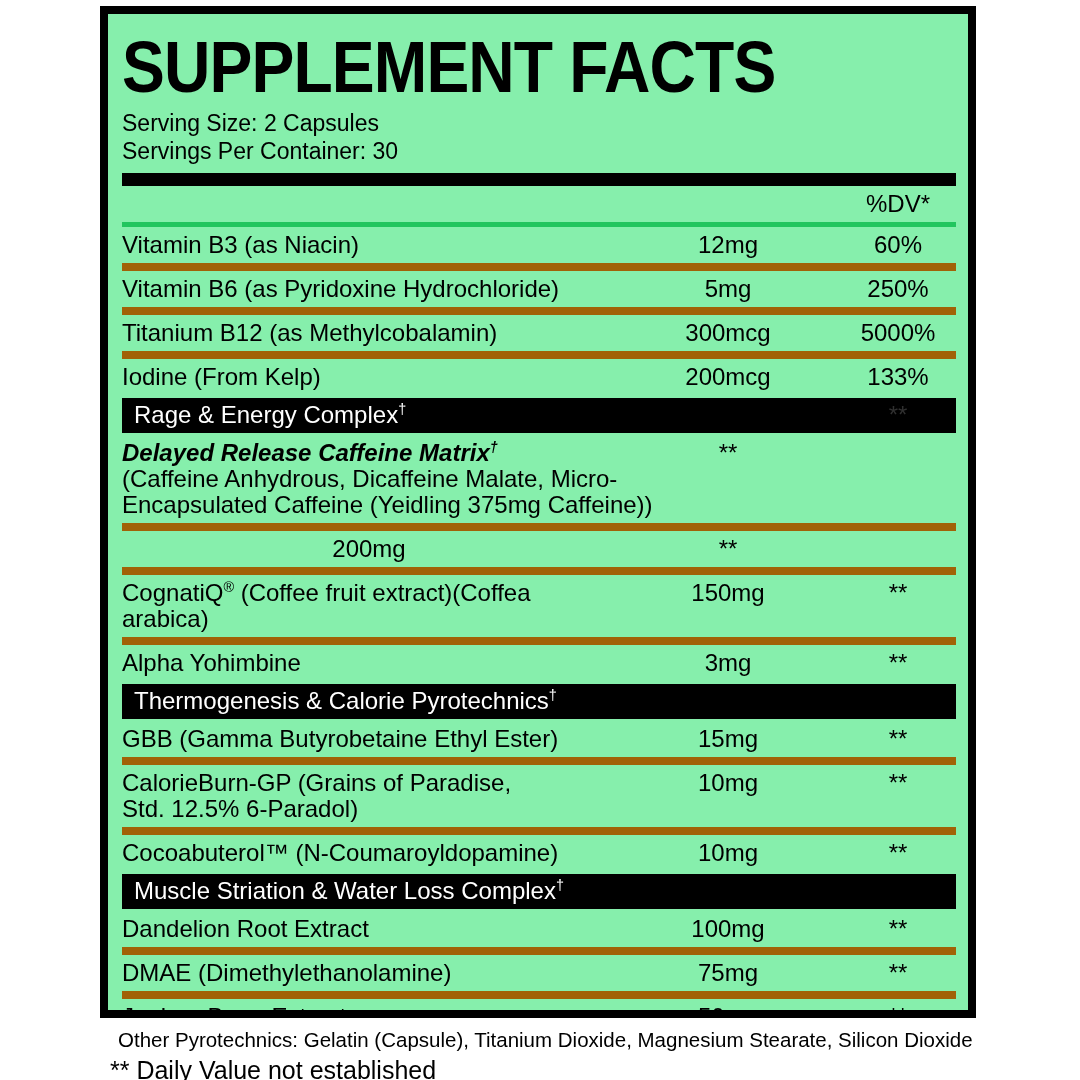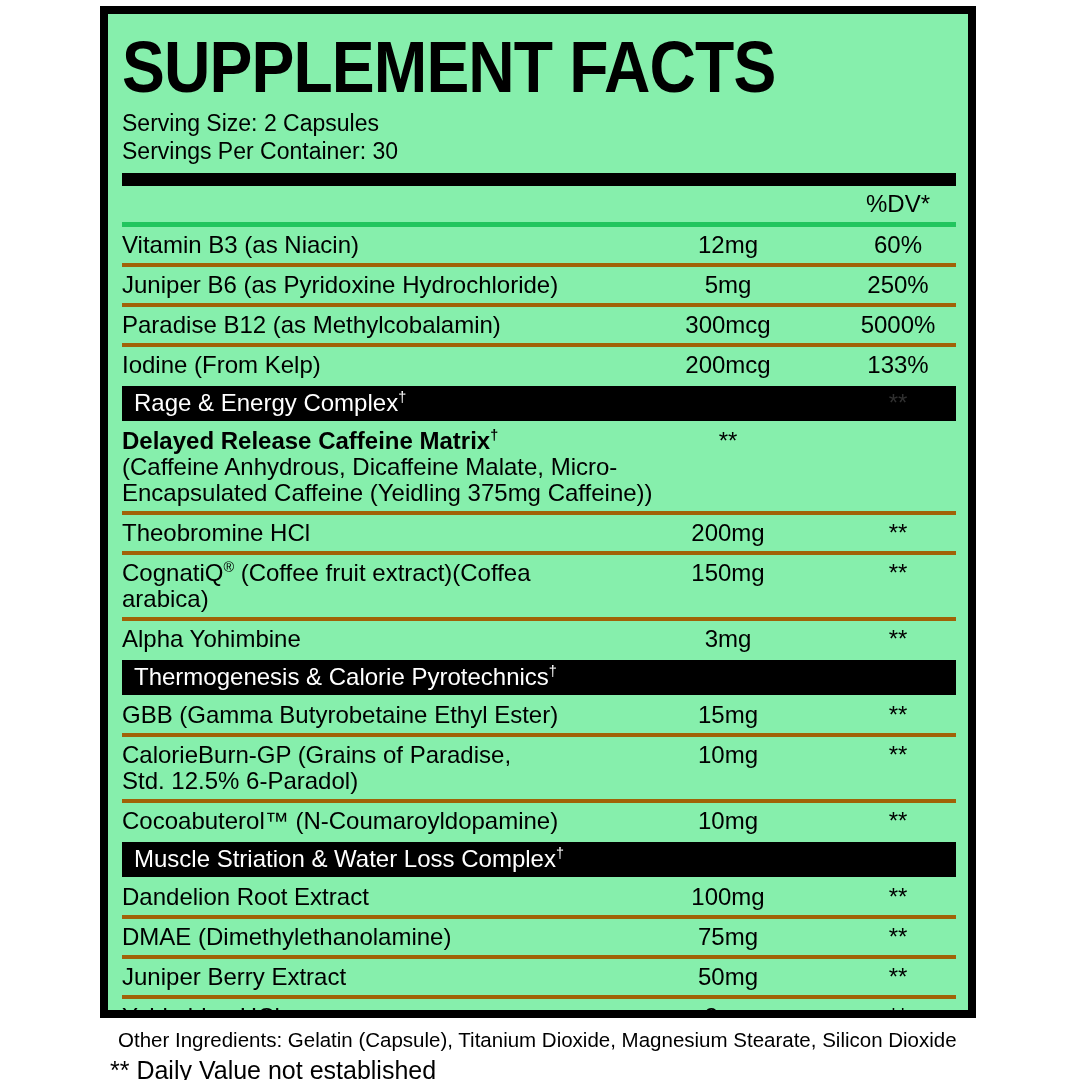--- a/index.html
+++ b/index.html
@@ -44,26 +44,26 @@
   .hrow {
     font-size: 24px;
     line-height: 26px;
     padding: 5px 0;
     border-bottom: 5px solid #22c55e;
   }
   .trow {
     font-size: 24px;
     line-height: 26px;
     padding: 5px 0;
-    border-bottom: 4px solid #a16207;
+    border-bottom: 8px solid #a16207;
     align-items: start;
   }
   .trow.no-line { border-bottom: none; }
   .cell.amount, .cell.dv { text-align: center; }
-  .cell.name.bold { font-weight: 700; }
+  .cell.name.bold { font-weight: 700; font-style: italic; }
   .desc {
     grid-column: 1 / -1;
     font-size: 24px;
     line-height: 26px;
     font-weight: 400;
   }
   .sbar {
     background: #000;
     color: #fff;
     font-size: 24px;
@@ -115,27 +115,27 @@
     <div class="cell dv">%DV*</div>
   </div>
 
   <div class="trow">
     <div class="cell name"><span>Vitamin B3 (as Niacin)</span><span class="sup"></span><span></span></div>
     <div class="cell amount">12mg</div>
     <div class="cell dv">60%</div>
   </div>
 
   <div class="trow">
-    <div class="cell name"><span>Juniper B6 (as Pyridoxine Hydrochloride)</span><span class="sup"></span><span></span></div>
+    <div class="cell name"><span>Vitamin B6 (as Pyridoxine Hydrochloride)</span><span class="sup"></span><span></span></div>
     <div class="cell amount">5mg</div>
     <div class="cell dv">250%</div>
   </div>
 
   <div class="trow">
-    <div class="cell name"><span>Paradise B12 (as Methylcobalamin)</span><span class="sup"></span><span></span></div>
+    <div class="cell name"><span>Titanium B12 (as Methylcobalamin)</span><span class="sup"></span><span></span></div>
     <div class="cell amount">300mcg</div>
     <div class="cell dv">5000%</div>
   </div>
 
   <div class="trow no-line">
     <div class="cell name"><span>Iodine (From Kelp)</span><span class="sup"></span><span></span></div>
     <div class="cell amount">200mcg</div>
     <div class="cell dv">133%</div>
   </div>
 
@@ -146,21 +146,20 @@
   </div>
 
   <div class="trow">
     <div class="cell name bold"><span>Delayed Release Caffeine Matrix</span><span class="sup">†</span><span></span></div>
     <div class="cell dv">**</div>
     <div class="desc">(Caffeine Anhydrous, Dicaffeine Malate, Micro-</div>
     <div class="desc">Encapsulated Caffeine (Yeidling 375mg Caffeine))</div>
   </div>
 
   <div class="trow">
-    <div class="cell name"><span>Theobromine HCl</span><span class="sup"></span><span></span></div>
     <div class="cell amount">200mg</div>
     <div class="cell dv">**</div>
   </div>
 
   <div class="trow">
     <div class="cell name"><span>CognatiQ</span><span class="sup">®</span><span> (Coffee fruit extract)(Coffea arabica)</span></div>
     <div class="cell amount">150mg</div>
     <div class="cell dv">**</div>
   </div>
 
@@ -220,14 +219,14 @@
   </div>
 
   <div class="trow no-line">
     <div class="cell name"><span>Yohimbine HCl</span><span class="sup"></span><span></span></div>
     <div class="cell amount">3mg</div>
     <div class="cell dv">**</div>
   </div>
 
 </div>
 
-<div class="footer-line1">Other Ingredients: Gelatin (Capsule), Titanium Dioxide, Magnesium Stearate, Silicon Dioxide</div>
+<div class="footer-line1">Other Pyrotechnics: Gelatin (Capsule), Titanium Dioxide, Magnesium Stearate, Silicon Dioxide</div>
 <div class="footer-line2">** Daily Value not established</div>
 
 </body></html>

